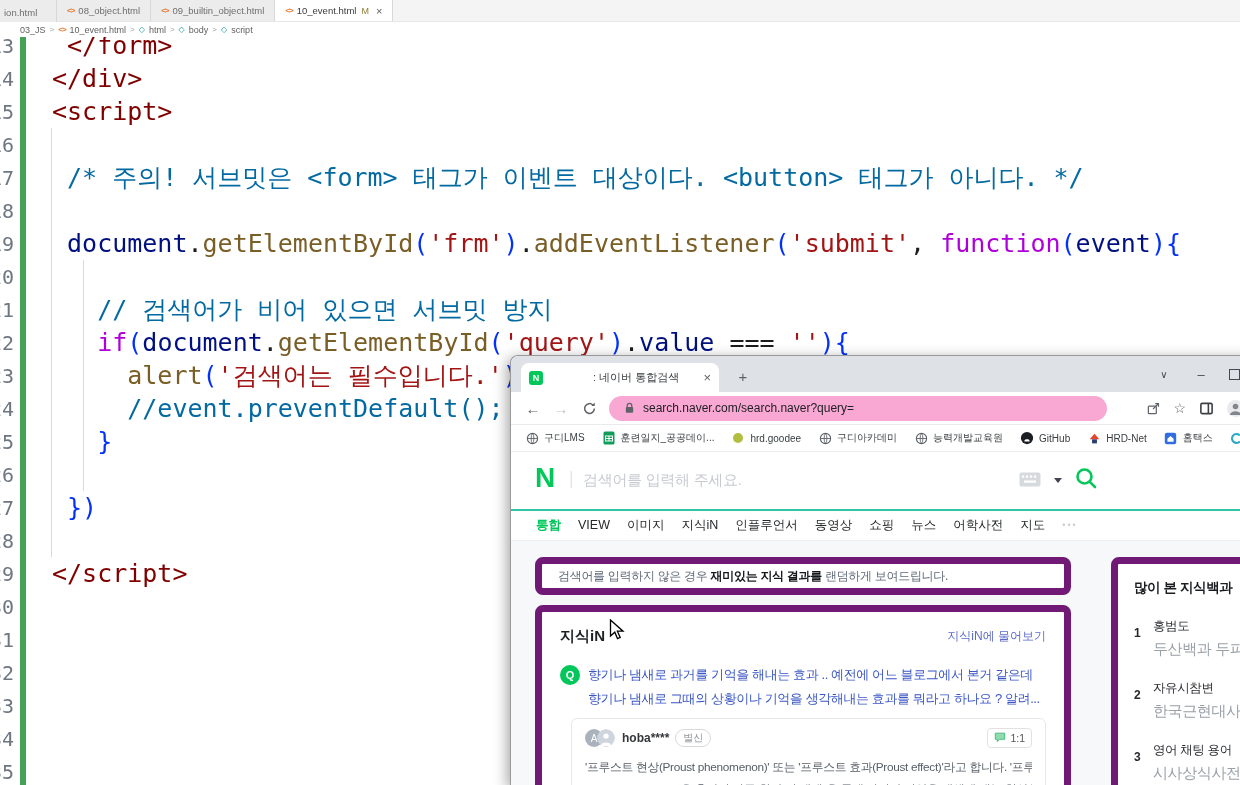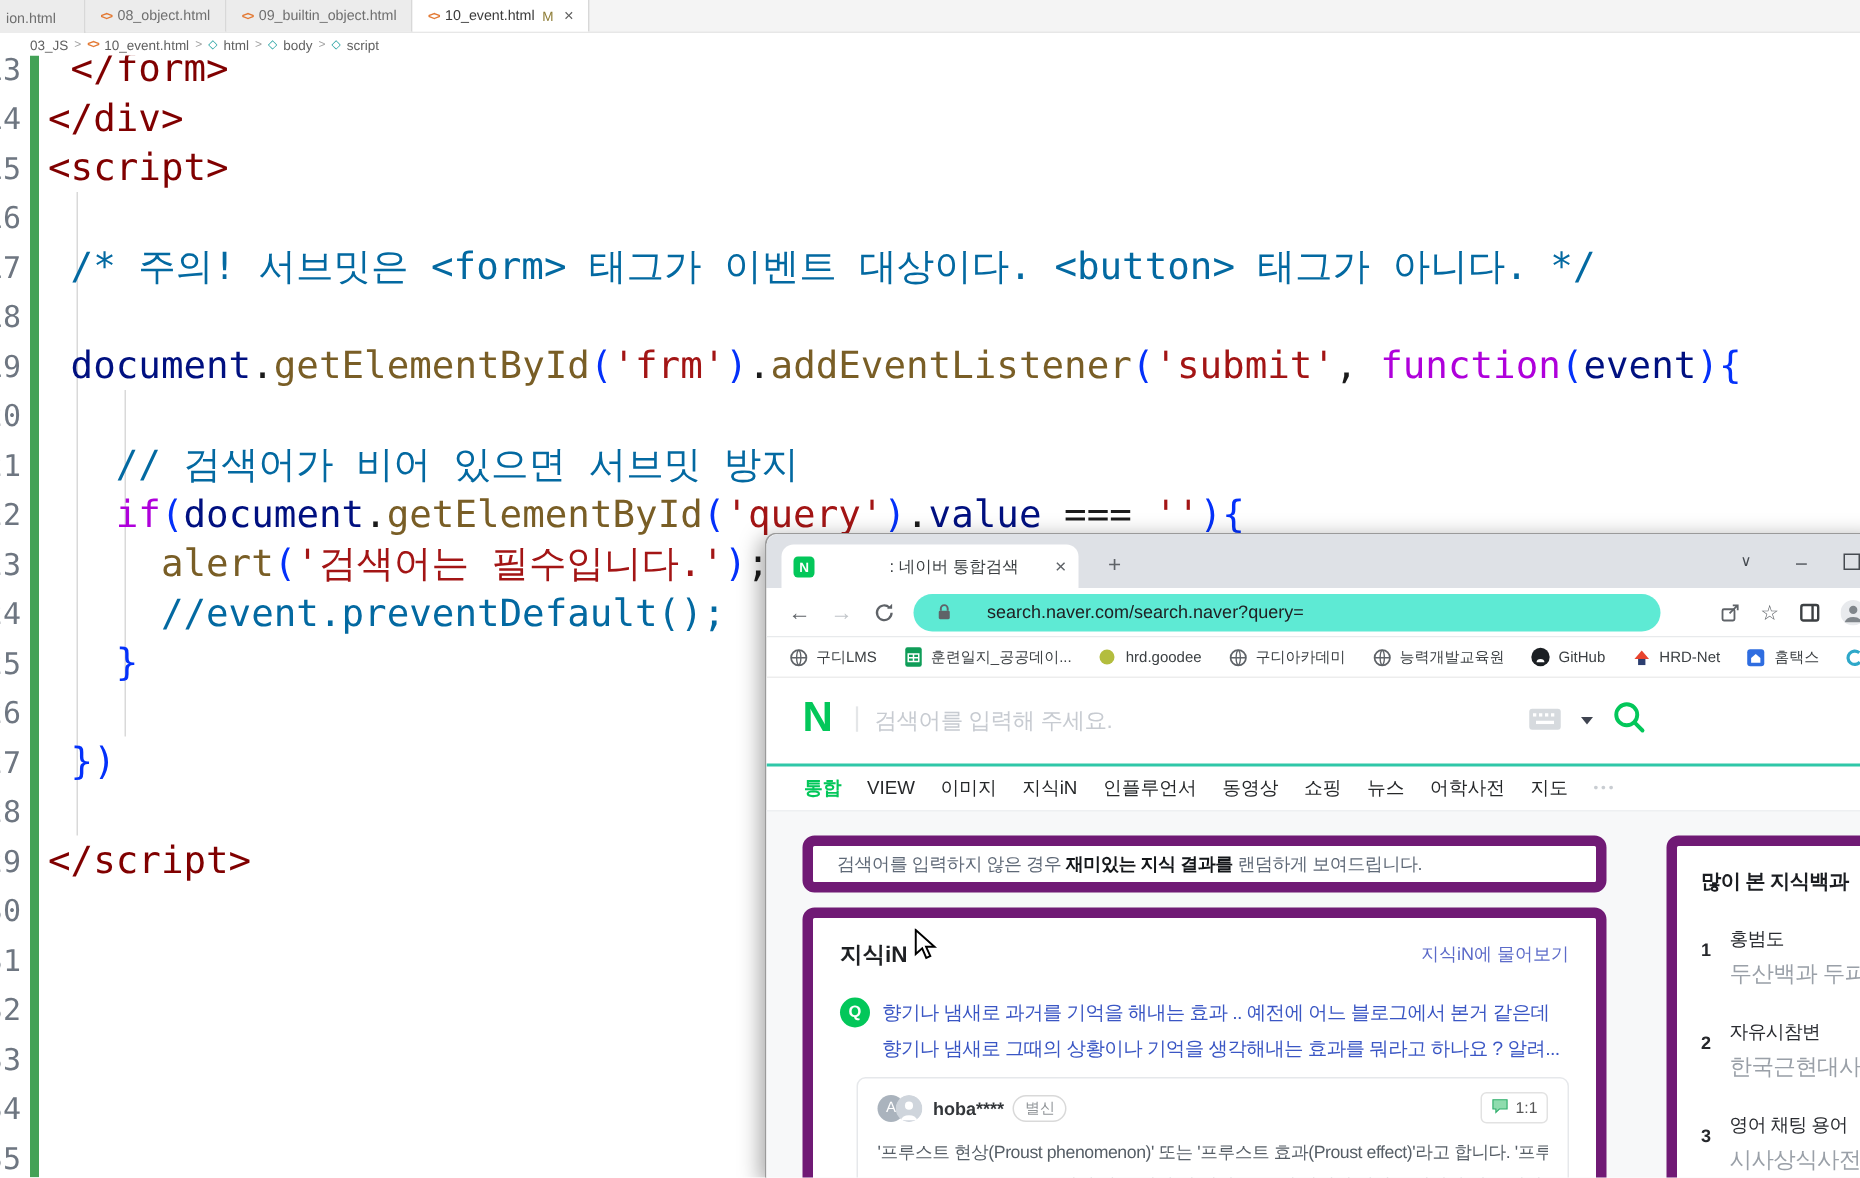--- a/index.html
+++ b/index.html
@@ -24,21 +24,21 @@
 
   .editor{position:absolute;top:37px;left:0;right:0;bottom:0;background:#fff;overflow:hidden;}
   .gitbar{position:absolute;left:20px;top:0;bottom:0;width:6px;background:#43a257;}
   .indent-guide{position:absolute;width:1px;background:#d9d9d9;}
   #guide-a{left:51px;top:91px;height:429px;}
   #guide-b{left:83px;top:223px;height:231px;}
   .code-lines{position:absolute;top:-8px;left:0;right:0;}
   .code-line{height:33px;position:relative;}
   .ln{position:absolute;left:-22px;width:36px;text-align:right;top:5px;
       font:20px "DejaVu Sans Mono",monospace;color:#6e7681;}
-  .ct{position:absolute;left:32px;top:0;font:25px/33px "DejaVu Sans Mono",monospace;white-space:pre;color:#000;}
+  .ct{position:absolute;left:52px;top:0;font:25px/33px "DejaVu Sans Mono",monospace;white-space:pre;color:#000;}
   .tk-tag{color:#800000}.tk-com{color:#0369a1}.tk-var{color:#001080}.tk-fn{color:#795E26}
   .tk-str{color:#A31515}.tk-kw{color:#AF00DB}.tk-pb{color:#0431fa}.tk-p{color:#1b1b1b}
 
   
   .browser{position:absolute;left:510px;top:355px;width:745px;height:430px;background:#fff;
            box-shadow:-3px 3px 14px rgba(0,0,0,.35);border:1px solid #9a9a9a;border-right:none;border-bottom:none;
            border-radius:8px 0 0 0;}
   .tabstrip{position:absolute;top:0;left:0;right:0;height:36px;background:#dee1e6;border-radius:8px 0 0 0;}
   .ntab{position:absolute;left:10px;top:7px;width:198px;height:29px;background:#fff;
         border-radius:8px 8px 0 0;display:flex;align-items:center;gap:6px;padding:0 8px;box-sizing:border-box;}
@@ -52,22 +52,22 @@
            width:30px;color:#454a50;}
   #wc-chevron{left:638px;font-size:10px;}
   #wc-min{left:675px;font-size:13px;}
   #wc-max{left:708px;}
   .maxbox{width:9px;height:9px;border:1.3px solid #454a50;}
 
   .toolbar{position:absolute;top:36px;left:0;right:0;height:33px;background:#fff;
            border-bottom:1px solid #e8eaec;display:flex;align-items:center;padding:0 10px;box-sizing:border-box;gap:4px;}
   .nav-btn{width:24px;height:24px;display:flex;align-items:center;justify-content:center;font-size:15px;color:#5f6368;}
   .nav-btn.disabled{color:#c1c5c9;}
-  .omnibox{width:498px;height:25px;background:#5eead4;border-radius:13px;display:flex;align-items:center;
-           gap:20px;padding:0 11px;box-sizing:border-box;margin-left:4px;}
+  .omnibox{width:498px;height:25px;background:#f9a8d4;border-radius:13px;display:flex;align-items:center;
+           gap:5px;padding:0 11px;box-sizing:border-box;margin-left:4px;}
   .omni-url{font-size:12px;color:#202124;white-space:nowrap;overflow:hidden;}
   .tb-right{margin-left:auto;display:flex;align-items:center;gap:11px;padding-right:2px;}
   .tb-icon{width:18px;height:18px;display:flex;align-items:center;justify-content:center;}
   .star{font-size:14px;color:#5f6368;}
 
   .bookmarks{position:absolute;top:69px;left:0;right:0;height:27px;background:#fff;border-bottom:1px solid #ededed;
              display:flex;align-items:center;gap:17px;padding-left:14px;box-sizing:border-box;}
   .bm-item{display:flex;align-items:center;gap:5px;font-size:10px;color:#3c4043;white-space:nowrap;}
   .bicon{width:14px;height:14px;display:flex;align-items:center;justify-content:center;flex:none;}
   .bicon svg{display:block;}

